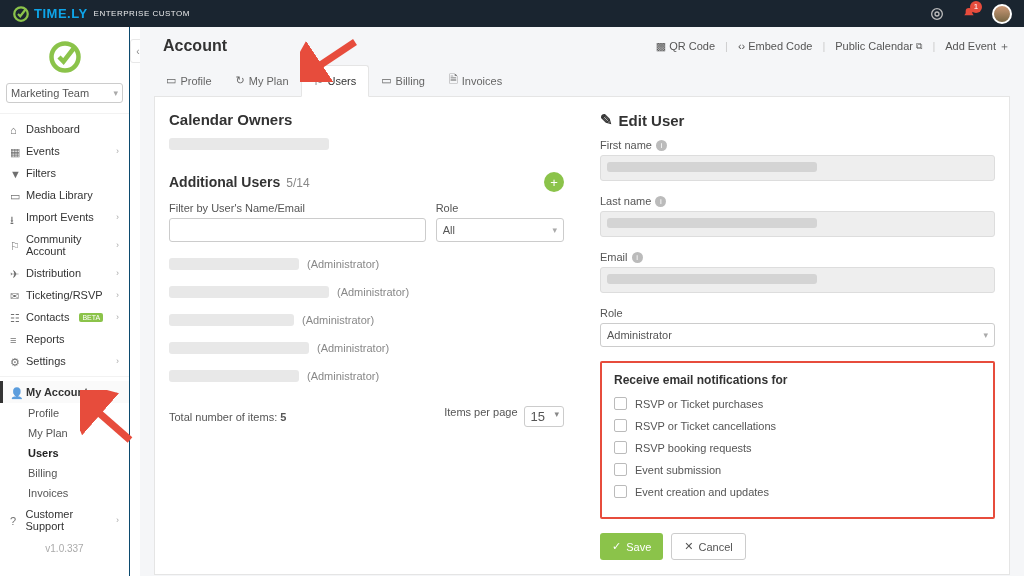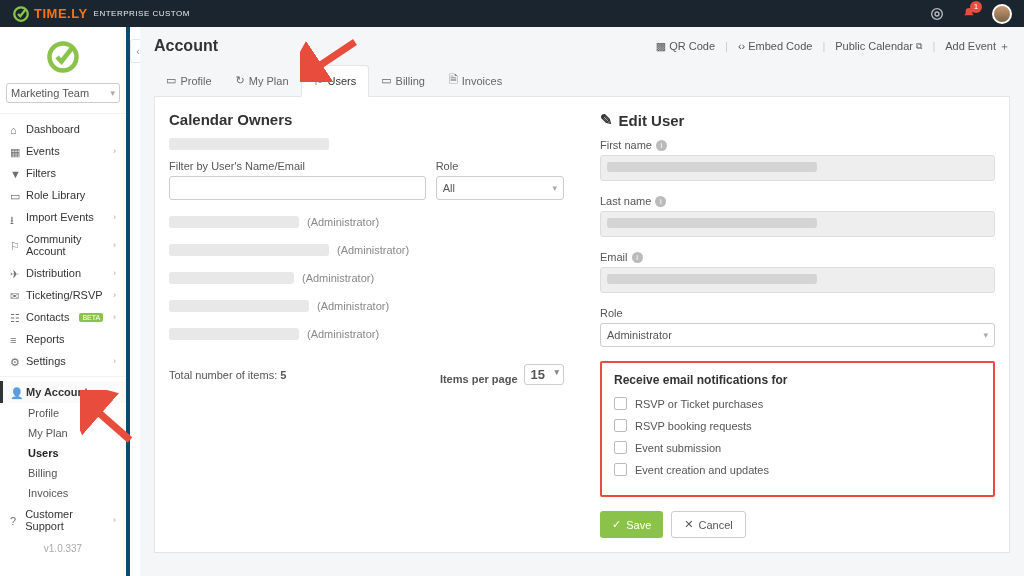--- a/index.html
+++ b/index.html
@@ -1,44 +1,44 @@
 <!DOCTYPE html>
 <html><head>
 <meta charset="utf-8">
 <style>
   * { box-sizing: border-box; margin: 0; padding: 0; }
   body { font-family: -apple-system, BlinkMacSystemFont, "Segoe UI", sans-serif; font-size: 12px; color: #333; background:#fff; width:1024px; height:576px; overflow:hidden; }
   .topbar { height:27px; background:#1a2530; display:flex; align-items:center; padding:0 12px; justify-content:space-between; }
   .brand { display:flex; align-items:center; gap:4px; }
   .brand-logo { width:18px; height:18px; }
-  .brand-text { color:#f97316; font-weight:700; letter-spacing:0.5px; font-size:13px;}
+  .brand-text { color:#0ea5e9; font-weight:700; letter-spacing:0.5px; font-size:13px;}
   .brand-sub  { color:#fff; font-size:8px; letter-spacing:0.5px; margin-left:2px; opacity:.9;}
   .topbar-right { display:flex; align-items:center; gap:14px; }
   .tb-icon { width:18px; height:18px; border-radius:50%; display:flex; align-items:center; justify-content:center; color:#ccc; position:relative;}
   .tb-badge { position:absolute; top:-4px; right:-4px; background:#e74c3c; color:#fff; font-size:8px; border-radius:50%; width:12px; height:12px; display:flex; align-items:center; justify-content:center;}
   .avatar { width:20px; height:20px; border-radius:50%; background:linear-gradient(#c97,#764); border:2px solid #fff;}
   .layout { display:flex; height:549px; }
-  .sidebar { width:130px; background:#fff; border-right:4px solid #0c4a6e; display:flex; flex-direction:column; padding-top:6px;}
+  .sidebar { width:130px; background:#fff; border-right:1px solid #0c4a6e; display:flex; flex-direction:column; padding-top:6px;}
   .sb-logo-wrap{ display:flex; justify-content:center; padding:6px 0 8px;}
   .sb-logo{ width:36px; height:36px;}
   .team-select{ margin:0 6px 6px; border:1px solid #ccc; border-radius:3px; font-size:11px; padding:3px 4px; display:flex; justify-content:space-between; align-items:center; color:#555;}
   .sb-sep{ height:1px; background:#f2f2f2; margin:4px 0;}
   .sb-item { display:flex; align-items:center; padding:5px 10px; color:#333; font-size:11px; gap:6px; justify-content:space-between; cursor:pointer;}
   .sb-item .sb-left{display:flex;align-items:center;gap:6px;}
   .sb-icon{ width:10px; height:10px; opacity:.7;}
   .chev{ font-size:9px; color:#aaa;}
   .sb-sub { padding:4px 10px 4px 28px; font-size:11px; color:#555;}
   .sb-sub.active{ font-weight:700; color:#222;}
   .sb-item.active{ font-weight:700; border-left:3px solid #333; background:#fafafa; padding-left:7px;}
   .badge-beta{ background:#8bc34a; color:#fff; font-size:7px; padding:1px 3px; border-radius:2px; margin-left:4px;}
   .version{ text-align:center; font-size:10px; color:#aaa; padding:6px 0;}
   .collapse-handle{ width:10px; background:#fff; position:relative;}
   .collapse-handle::before{content:"‹"; position:absolute; top:12px; left:0; width:14px; height:22px; background:#fff; border:1px solid #e8e8e8; border-radius:3px; display:flex; align-items:center; justify-content:center; color:#888; font-size:10px;}
   .main { flex:1; background:#f5f6f8; padding:10px 14px; overflow:auto; position:relative; width:630px;}
-  .main-header{ display:flex; justify-content:space-between; align-items:center;}
+  .main-header{ display:flex; justify-content:space-between; align-items:center;margin-left:9px;}
   .page-title{ font-size:16px; font-weight:700;}
   .header-actions{ display:flex; gap:10px; font-size:11px; color:#555; align-items:center;}
   .header-actions .sep{ color:#ccc;}
   .header-actions a{ color:#555; display:flex; align-items:center; gap:3px; cursor:pointer;}
   .tabs{ display:flex; gap:0; margin-top:10px; border-bottom:1px solid #e5e5e5;}
   .tab{ padding:6px 12px; font-size:11px; color:#666; display:flex; align-items:center; gap:4px; cursor:pointer;}
   .tab.active{ background:#fff; border:1px solid #e5e5e5; border-bottom:1px solid #fff; border-radius:3px 3px 0 0; margin-bottom:-1px; color:#333;}
   .panel{ background:#fff; border:1px solid #e5e5e5; border-top:none; padding:14px; display:flex; gap:36px;}
   .col{ flex:1; min-width:0;}
   .section-title{ font-size:15px; font-weight:700; margin-bottom:10px; display:flex; align-items:center; gap:6px;}
@@ -133,21 +133,21 @@
       </div>
     <div class="sb-item">
         <span class="sb-left">
           <span class="sb-icon">▼</span>
           <span>Filters</span>
         </span>
       </div>
     <div class="sb-item">
         <span class="sb-left">
           <span class="sb-icon">▭</span>
-          <span>Role Library</span>
+          <span>Media Library</span>
         </span>
       </div>
     <div class="sb-item">
         <span class="sb-left">
           <span class="sb-icon">⭳</span>
           <span>Import Events</span>
         </span>
         <span class="chev">›</span>
       </div>
     <div class="sb-item">
@@ -267,20 +267,26 @@
           <span>Invoices</span>
         </div>
     </div>
 
     <div class="panel">
 
       <div class="col">
         <div class="section-title">Calendar Owners</div>
         <div class="redact" style="width:160px;"></div>
 
+        <div class="addl-head">
+          <div><span class="addl-title">Additional Users</span><span class="addl-count">5/14</span></div>
+          <div class="add-btn">
+              <span>+</span>
+            </div>
+        </div>
 
         <div class="filter-row">
           <div style="flex:2">
             <div class="fld-label">Filter by User's Name/Email</div>
             <input class="text-input" style="">
           </div>
           <div style="flex:1">
             <div class="fld-label">Role</div>
             <div class="select">
                 <span>All</span>
@@ -305,21 +311,21 @@
             <span class="redact" style="width:140px"></span>
             <span>(Administrator)</span>
           </div>
         <div class="urow">
             <span class="redact" style="width:130px"></span>
             <span>(Administrator)</span>
           </div>
 
         <div class="totals">
           <div><span>Total number of items:</span> <b>5</b></div>
-          <div style="display:flex;align-items:flex-end;gap:6px;font-weight:bold;">
+          <div style="display:flex;align-items:flex-start;gap:6px;">
               <span>Items per page</span>
               <span class="sel-sm">15</span>
             </div>
         </div>
       </div>
 
       <div class="col">
         <div class="section-title">
             <span>✎</span>
             <span>Edit User</span>
@@ -353,20 +359,24 @@
         <div class="select">
             <span>Administrator</span>
             <span class="chev">▾</span>
           </div>
 
         <div class="notif-box">
           <div class="notif-title">Receive email notifications for</div>
           <div class="chk-row">
               <span class="chk"></span>
               <span>RSVP or Ticket purchases</span>
+            </div>
+          <div class="chk-row">
+              <span class="chk"></span>
+              <span>RSVP or Ticket cancellations</span>
             </div>
           <div class="chk-row">
               <span class="chk"></span>
               <span>RSVP booking requests</span>
             </div>
           <div class="chk-row">
               <span class="chk"></span>
               <span>Event submission</span>
             </div>
           <div class="chk-row">

